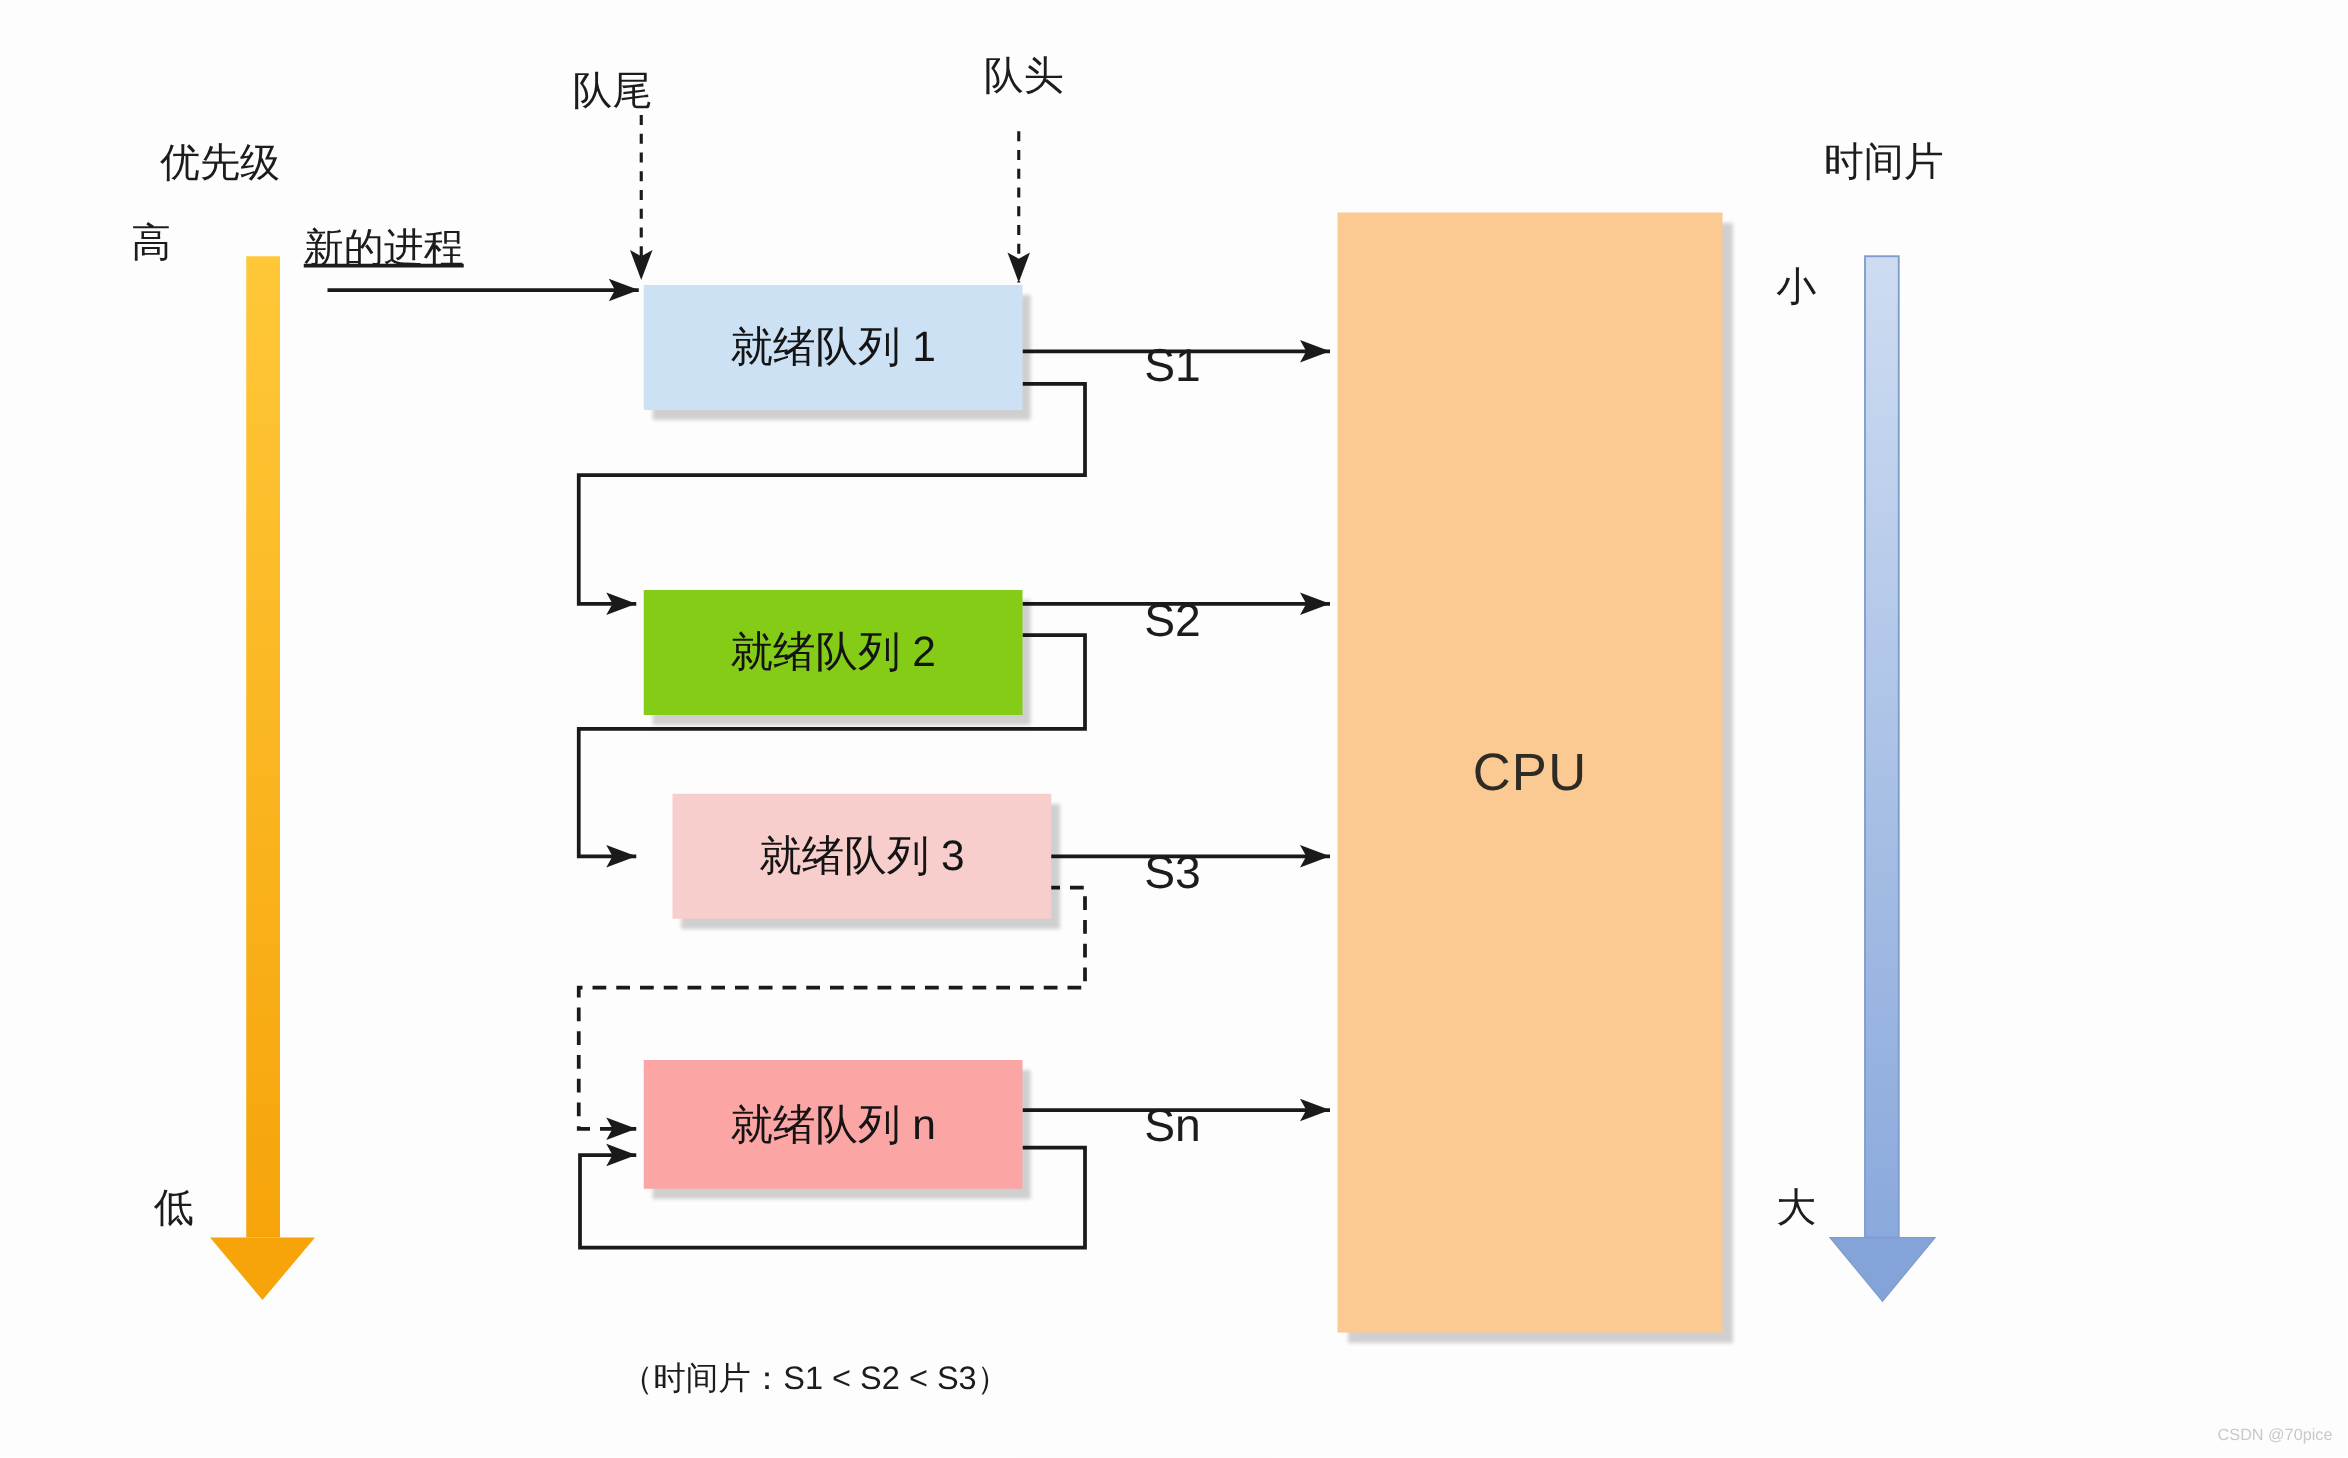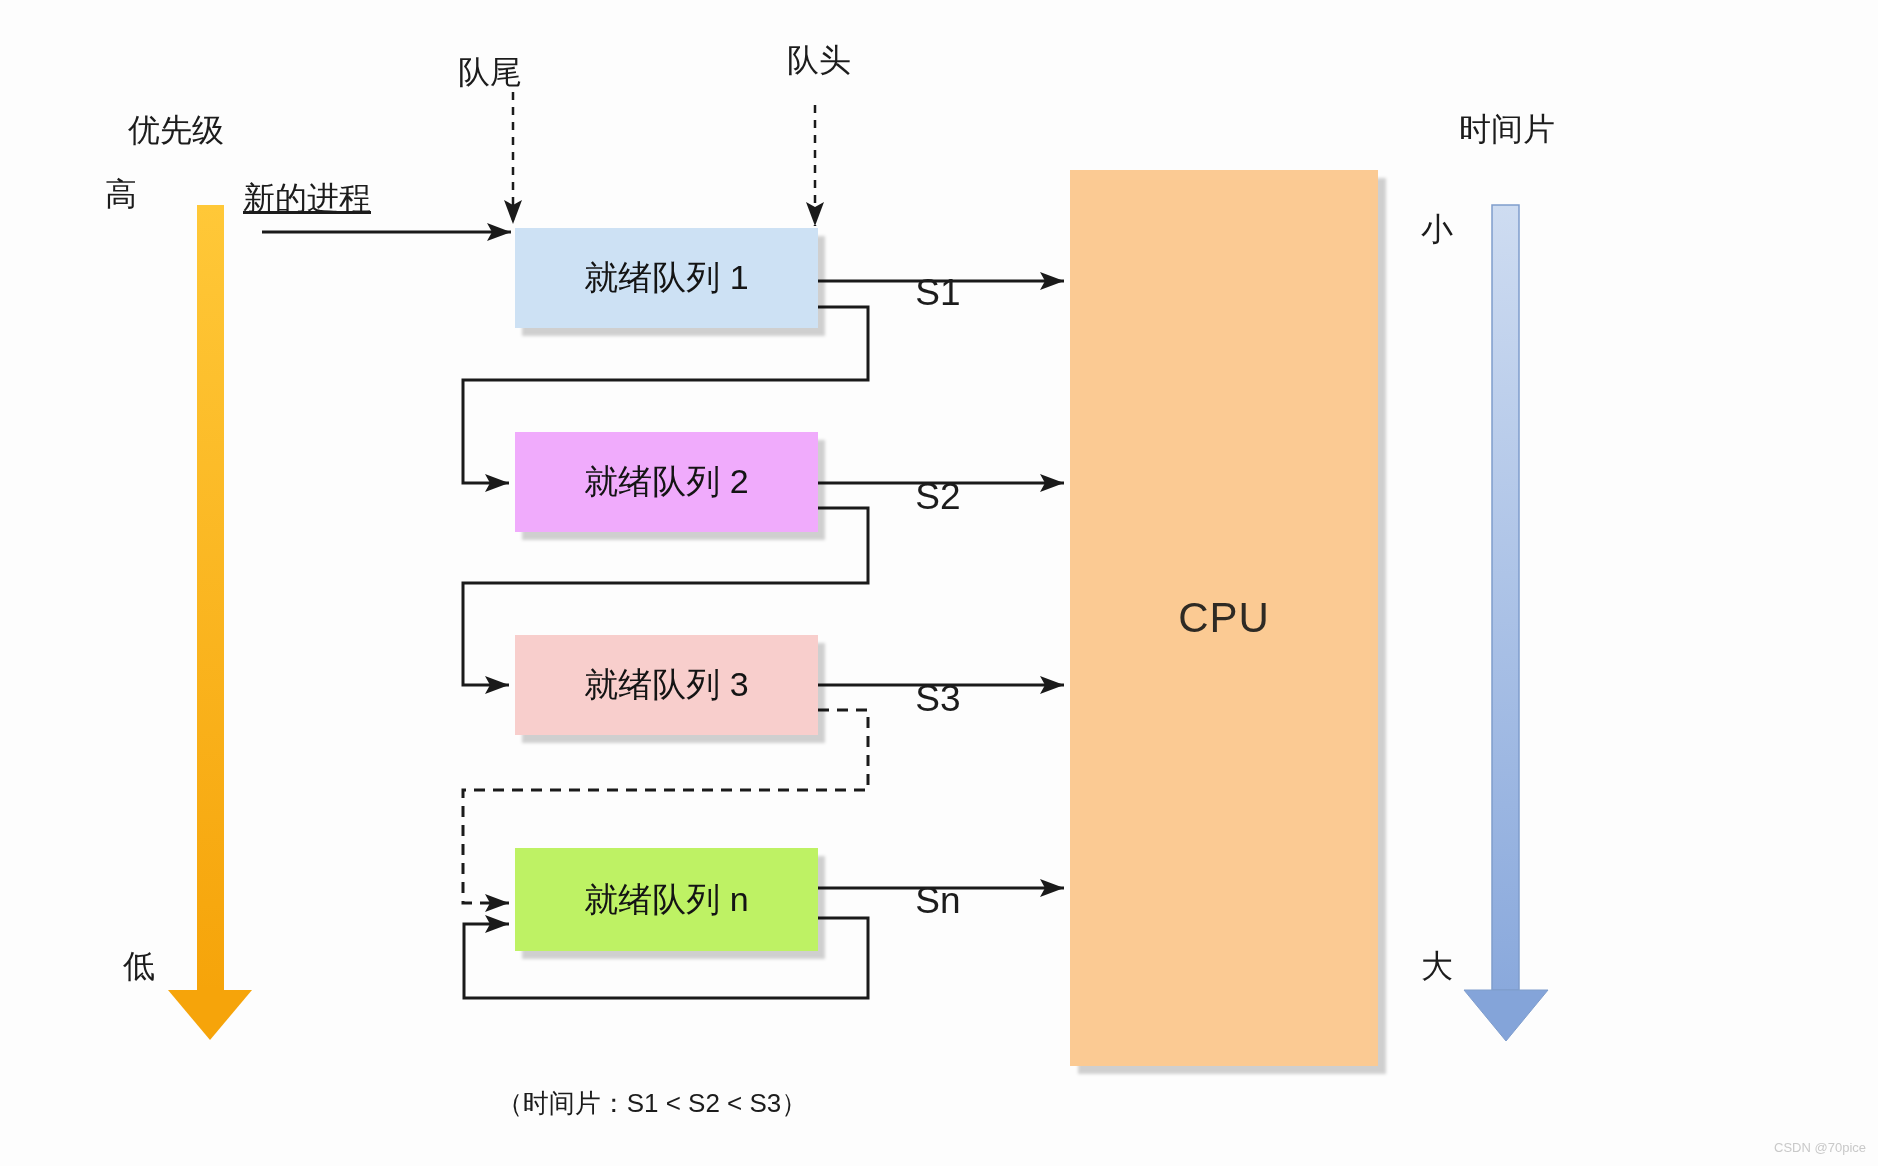--- a/index.html
+++ b/index.html
@@ -23,21 +23,21 @@
   .slice-lbl{font-size:37px;margin-top:40px;}
   .q{
     position:absolute;
     left:515px;width:303px;height:100px;
     display:flex;align-items:center;justify-content:center;
     font-size:34px;color:#141414;
     box-shadow:7px 8px 3px rgba(0,0,0,0.18);
   }
   #q1{top:228px;text-align:center;}
   #q2{top:432px;}
-  #q3{top:635px;}
+  #q3{top:635px;margin-left:23px;}
   #qn{top:848px;height:103px;}
   #cpu{
     position:absolute;
     left:1070px;top:170px;width:308px;height:896px;
     display:flex;align-items:center;justify-content:center;
     font-size:42px;color:#2e2a24;letter-spacing:1px;
     box-shadow:8px 8px 3px rgba(0,0,0,0.18);
   }
   #caption{
     position:absolute;left:652px;top:1103px;
@@ -105,22 +105,22 @@
   <div class="lbl" style="left:1507px;top:129px;">时间片</div>
   <div class="lbl" style="left:1437px;top:229px;">小</div>
   <div class="lbl" style="left:1437px;top:966px;">大</div>
 
   <div class="lbl slice-lbl" style="left:938px;top:252px;">S1</div>
   <div class="lbl slice-lbl" style="left:938px;top:456px;">S2</div>
   <div class="lbl slice-lbl" style="left:938px;top:658px;">S3</div>
   <div class="lbl slice-lbl" style="left:938px;top:860px;">Sn</div>
 
   <div class="q" id="q1" style="background-color: rgb(205, 225, 244);">就绪队列 1</div>
-  <div class="q" id="q2" style="background-color: #f0abfc;">就绪队列 2</div>
+  <div class="q" id="q2" style="background-color: #84cc16; margin-top: 40px;">就绪队列 2</div>
   <div class="q" id="q3" style="background-color: rgb(248, 206, 204);">就绪队列 3</div>
-  <div class="q" id="qn" style="background-color: #bef264;">就绪队列 n</div>
+  <div class="q" id="qn" style="background-color: #fca5a5;">就绪队列 n</div>
 
   <div id="cpu" style="background-color: rgb(251, 202, 147);">CPU</div>
 
   <div id="caption">（时间片：S1 &lt; S2 &lt; S3）</div>
 
   <div id="watermark">CSDN @70pice</div>
 </div>
 
 </body></html>

